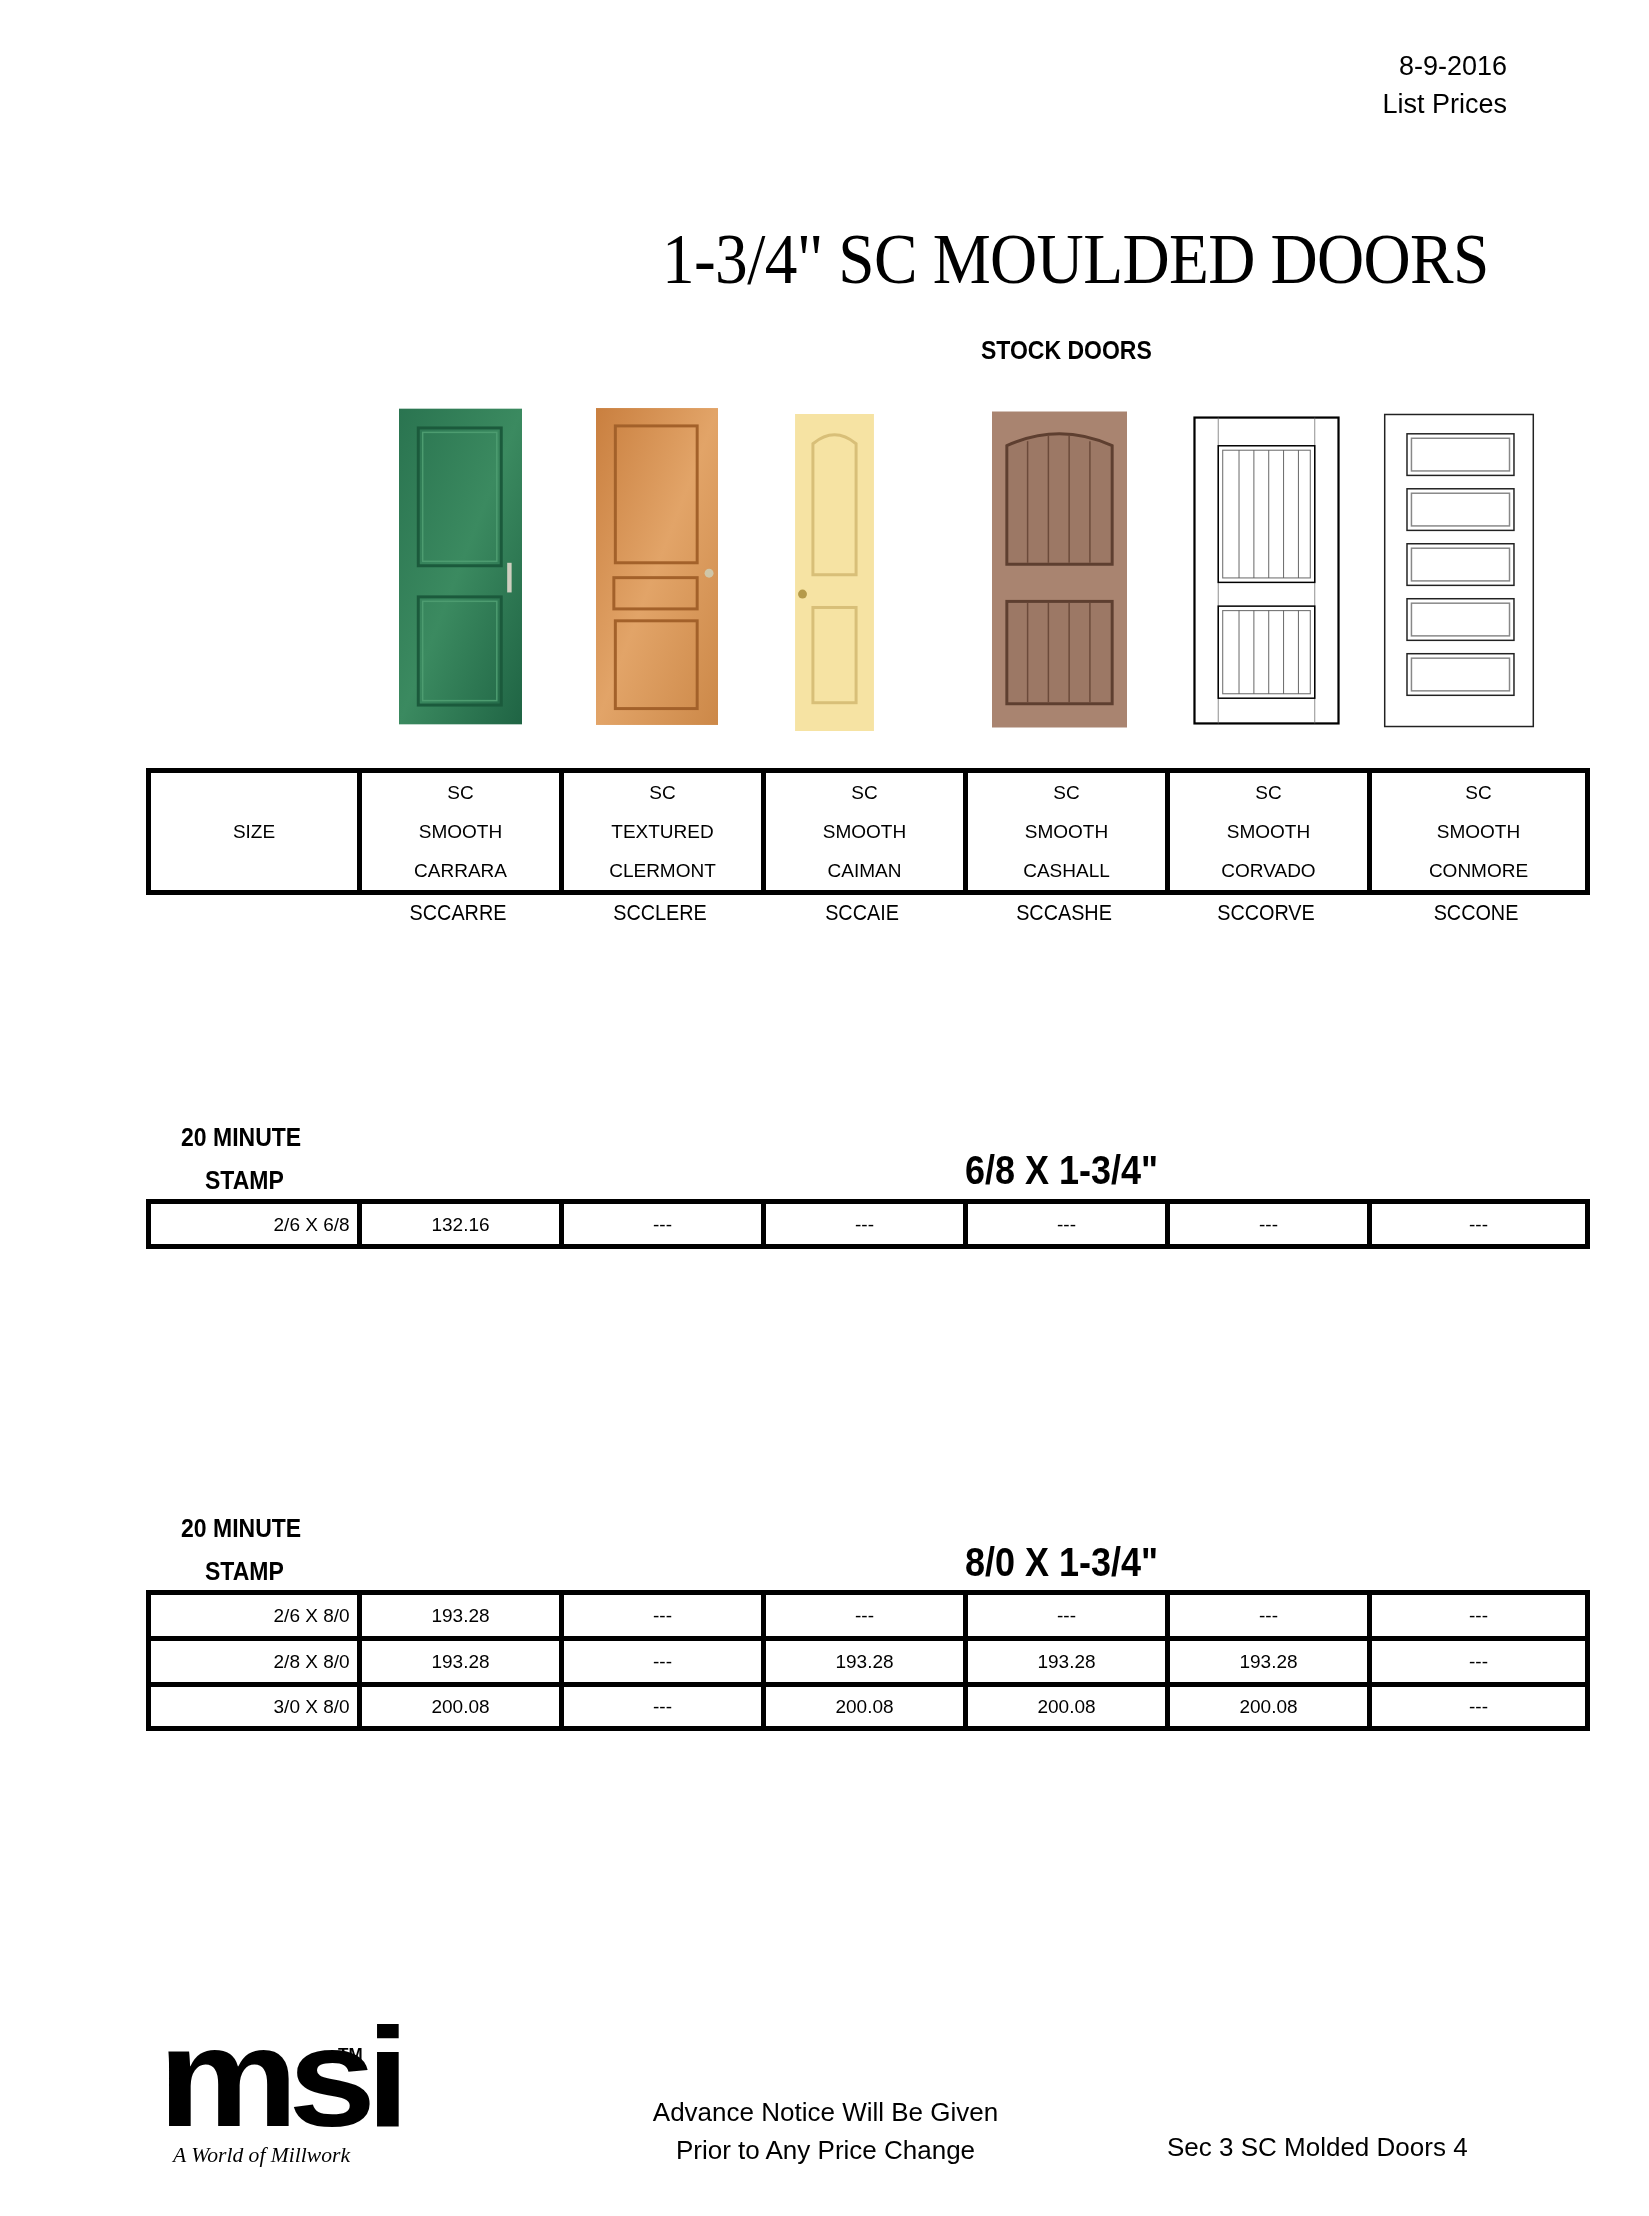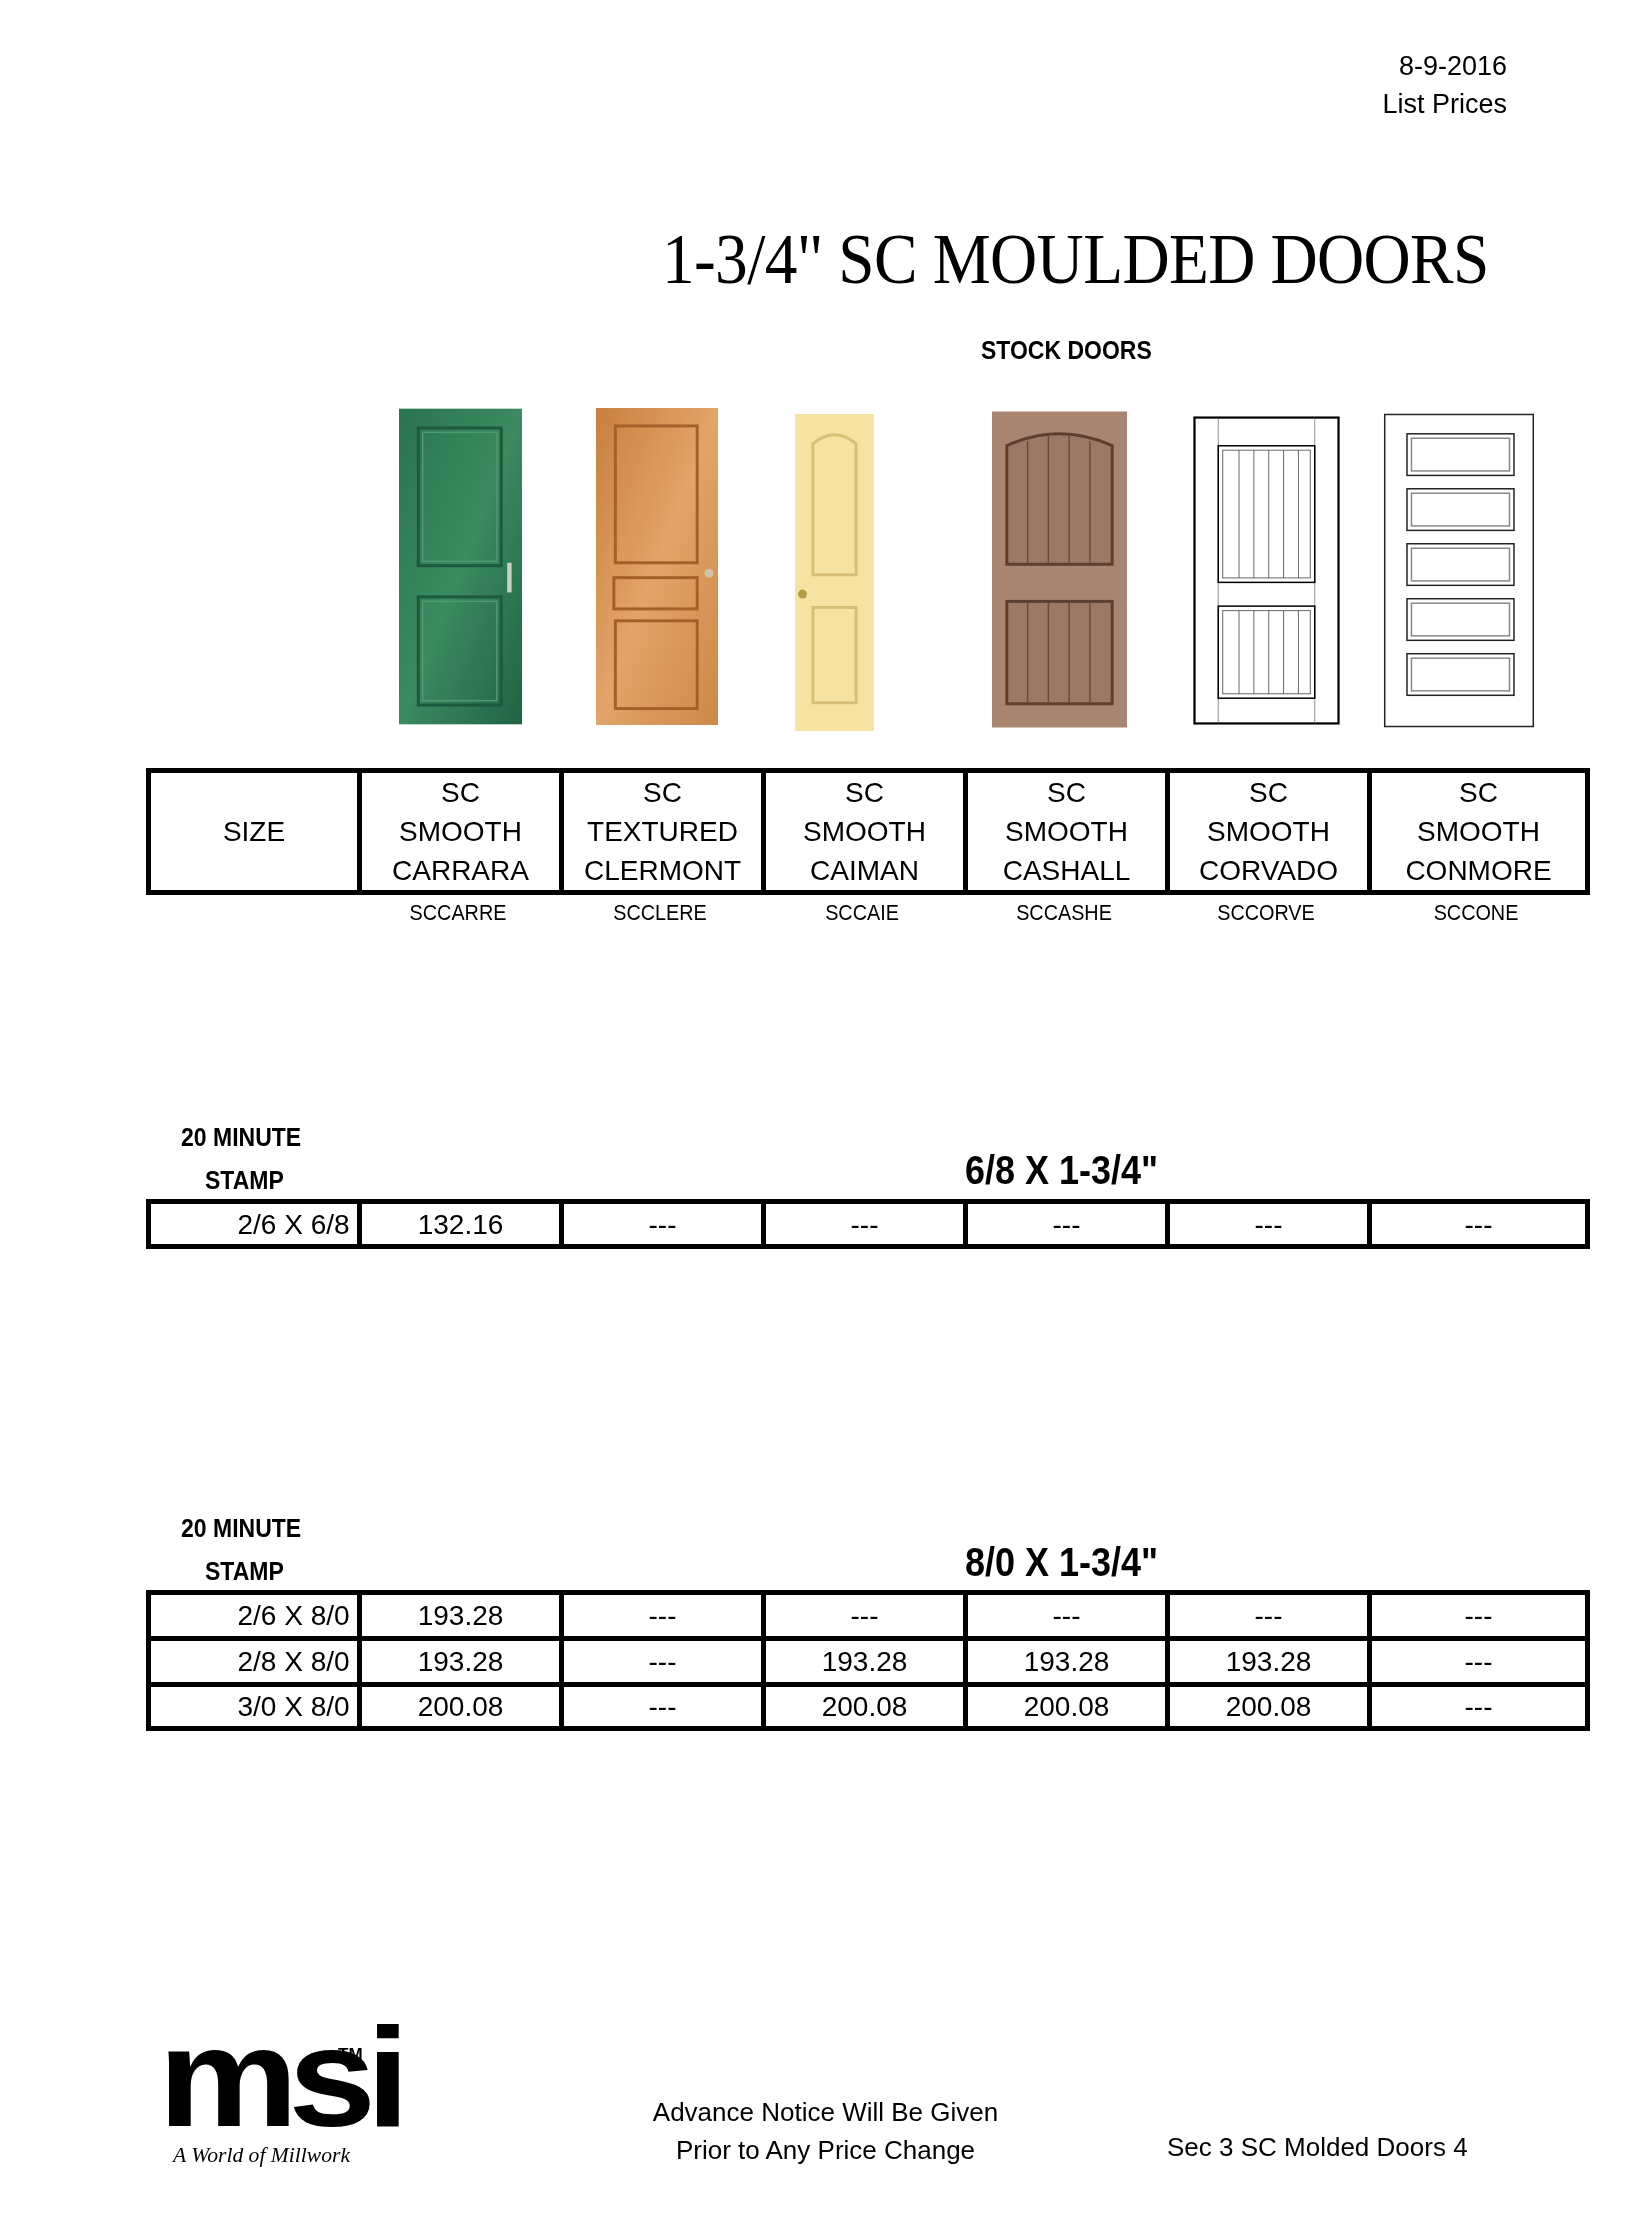--- a/index.html
+++ b/index.html
@@ -5,21 +5,21 @@
   html, body { margin:0; padding:0; background:#ffffff; }
   body { width:1650px; height:2216px; position:relative; overflow:hidden; font-family:"Liberation Sans", sans-serif; color:#000; }
   .abs { position:absolute; }
   .hdr-date, .hdr-list { right:143px; font-size:27px; text-align:right; }
   .hdr-date { top:51px; }
   .hdr-list { top:89px; }
   .title { left:662px; top:219px; font-family:"Liberation Serif", serif; font-size:71px; letter-spacing:-0.7px; transform:scaleX(0.92); transform-origin:left top; white-space:nowrap; }
   .subtitle { left:981px; top:336px; font-size:25px; font-weight:bold; transform:scaleX(0.92); transform-origin:left top; }
   .door { position:absolute; box-sizing:border-box; }
   table.grid { position:absolute; border-collapse:collapse; table-layout:fixed; }
-  table.grid td { border:5.2px solid #000; text-align:center; padding:0; font-size:28px; line-height:39px; }
+  table.grid td { border:5.2px solid #000; text-align:center; padding:0; font-size:19px; line-height:39px; }
   table.grid td.size { text-align:right; padding-right:7.4px; }
   .codes { position:absolute; top:900px; left:357px; display:flex; }
   .codes span { display:block; text-align:center; font-size:22px; transform:scaleX(0.9); }
   .sec-lab1 { font-size:25px; font-weight:bold; transform:scaleX(0.92); transform-origin:left top; }
   .sec-dim { font-size:40px; font-weight:bold; transform:scaleX(0.9); transform-origin:left top; white-space:nowrap; }
   .footer { font-size:26px; text-align:center; }
   .logo-msi { left:158px; top:2021px; font-family:"Liberation Sans", sans-serif; font-weight:bold; font-size:141px; line-height:112px; letter-spacing:-9px; transform:scaleX(1.12); transform-origin:left top; }
   .logo-tm { left:338px; top:2045px; font-size:17px; font-weight:bold;text-decoration:underline; }
   .logo-tag { left:173px; top:2143px; font-family:"Liberation Serif", serif; font-style:italic; font-size:21.6px; }
 </style>

